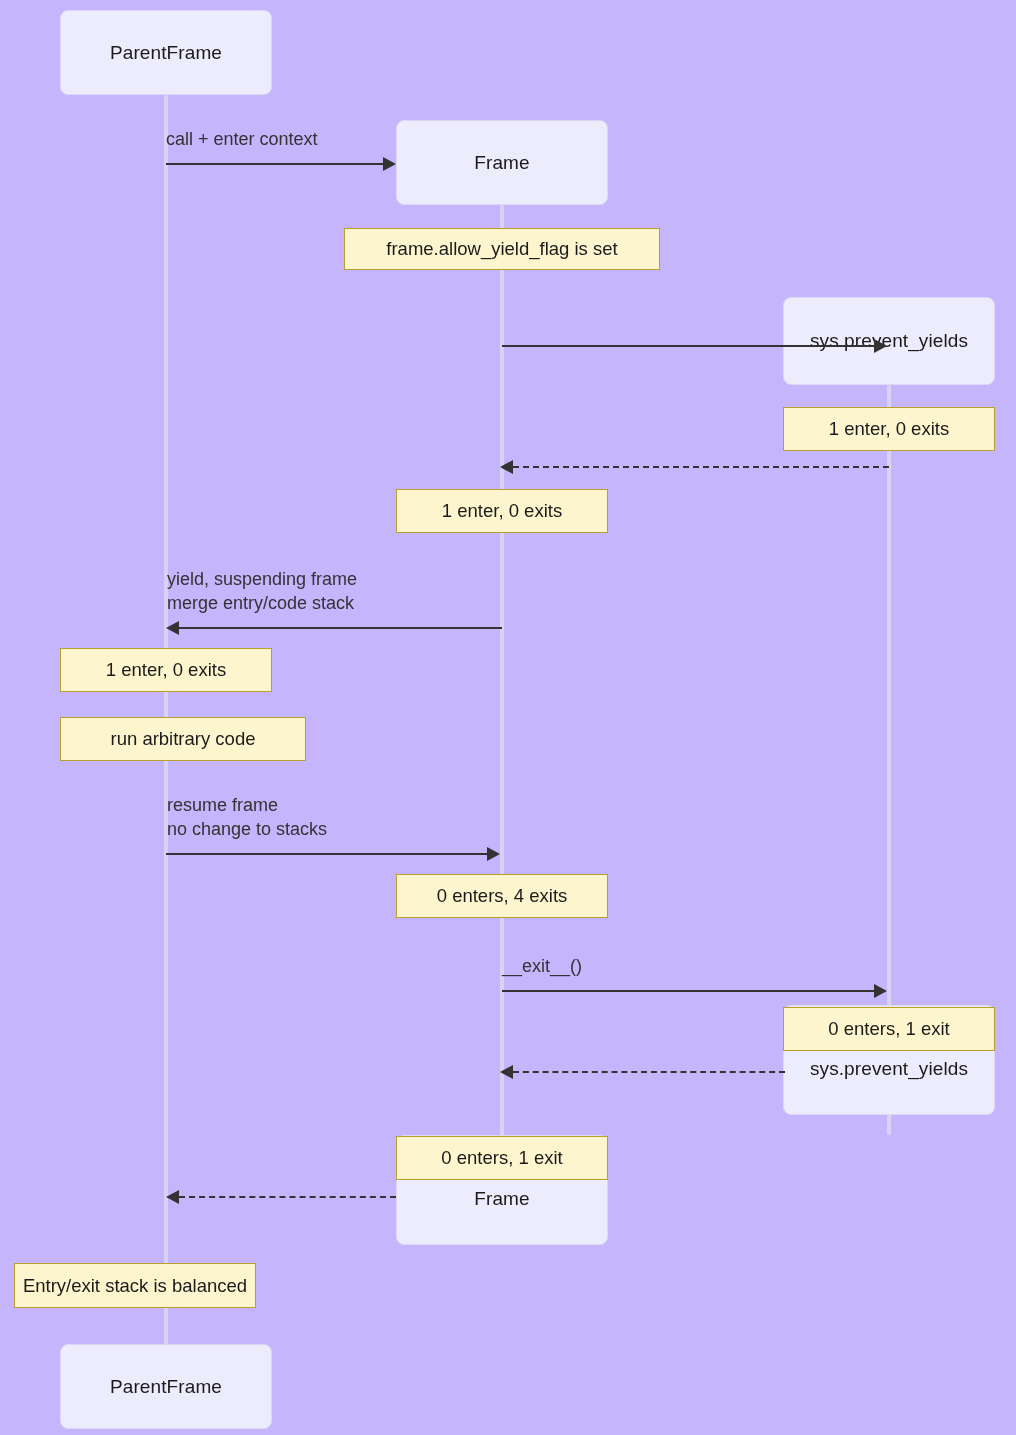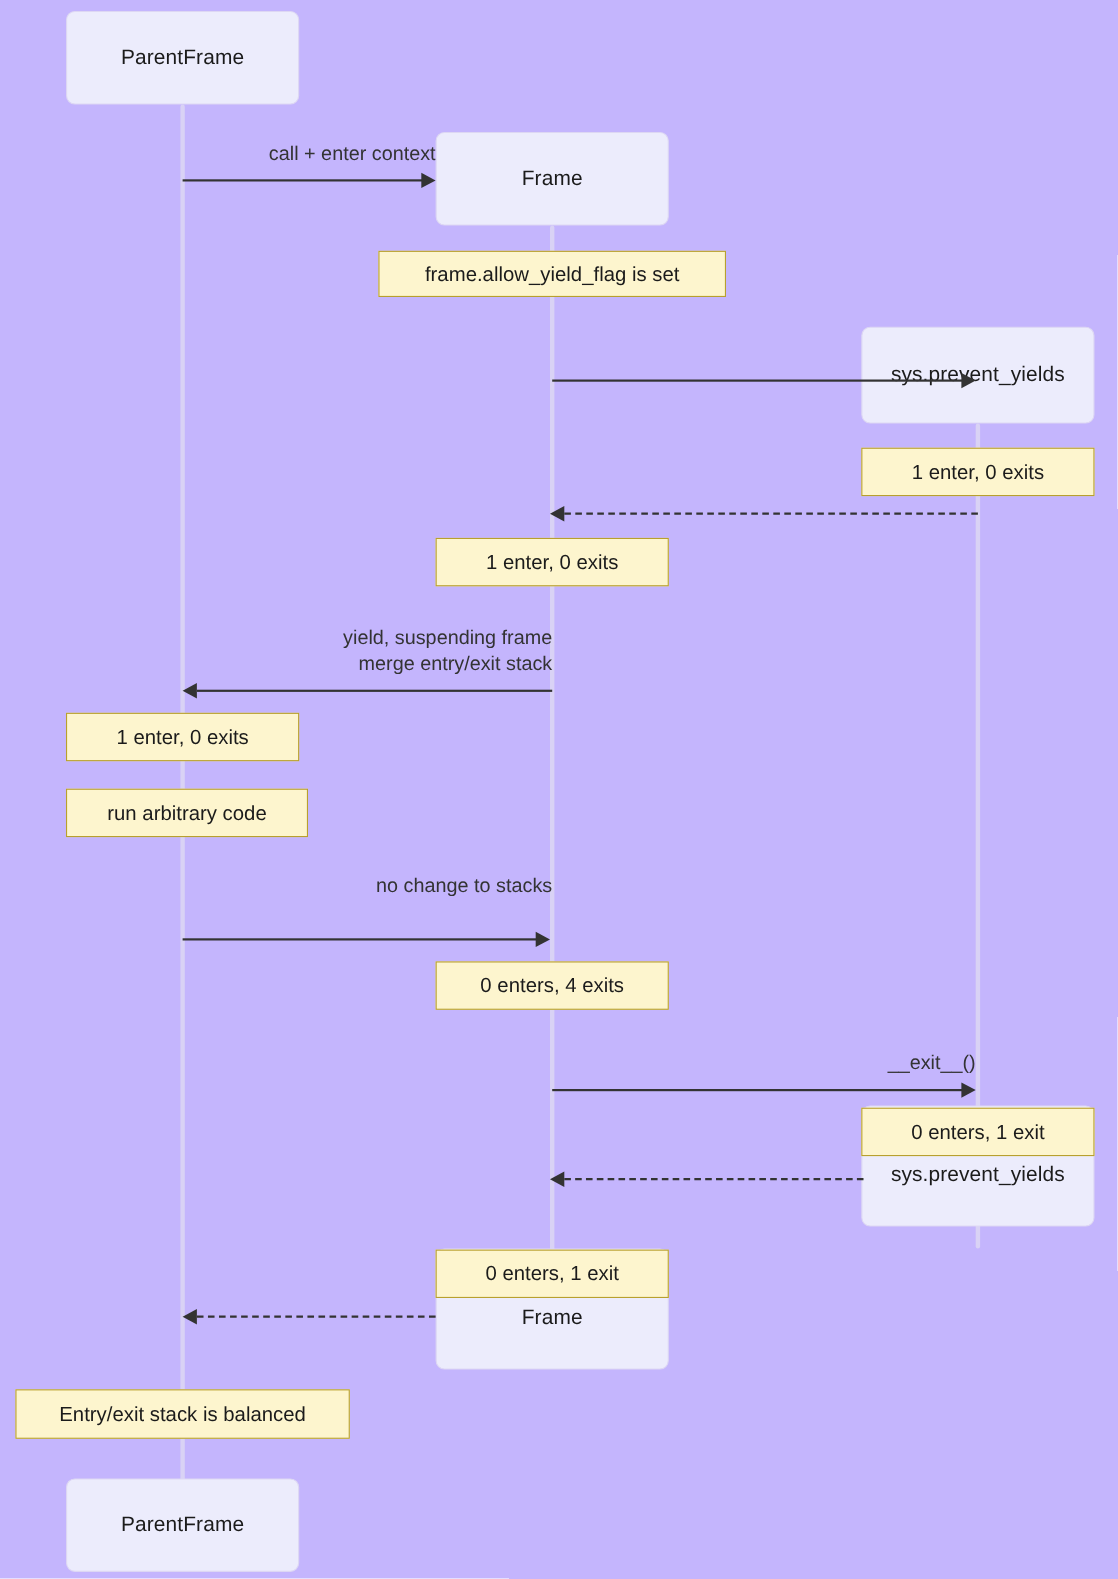--- a/index.html
+++ b/index.html
@@ -70,21 +70,21 @@
   }
   .arrowhead.left {
     border-top: 7px solid transparent;
     border-bottom: 7px solid transparent;
     border-right: 13px solid #333333;
   }
   .msg-label {
     position: absolute;
     color: #333333;
     font-size: 18px;
-    text-align: right;
+    text-align: left;
     white-space: nowrap;
     line-height: 1.32;
   }
 </style>
 </head>
 <body>
 
 <div id="diagram">
 
   <div class="lifeline" style="left:164px; top:95px; height:1255px;"></div>
@@ -120,34 +120,35 @@
 
   <div class="msg dashed" style="left:513px; top:466px; width:376px;"></div>
   <div class="arrowhead left" style="left:500px; top:460px;"></div>
 
   <div class="note" style="left:396px; top:489px; width:212px; height:44px;">
     <span>1 enter, 0 exits</span>
   </div>
 
   <div class="msg-label" style="left:167px; top:568px; width:335px;">
     <div>yield, suspending frame</div>
-    <div>merge entry/exit stack</div>
+    <div>merge entry/code stack</div>
   </div>
   <div class="msg" style="left:179px; top:627px; width:323px;"></div>
   <div class="arrowhead left" style="left:166px; top:621px;"></div>
 
   <div class="note" style="left:60px; top:648px; width:212px; height:44px;">
     <span>1 enter, 0 exits</span>
   </div>
 
-  <div class="note" style="left:60px; top:717px; width:220px; height:44px;">
+  <div class="note" style="left:60px; top:717px; width:246px; height:44px;">
     <span>run arbitrary code</span>
   </div>
 
   <div class="msg-label" style="left:167px; top:794px; width:335px;">
+    <div>resume frame</div>
     <div>no change to stacks</div>
   </div>
   <div class="msg" style="left:166px; top:853px; width:322px;"></div>
   <div class="arrowhead right" style="left:487px; top:847px;"></div>
 
   <div class="note" style="left:396px; top:874px; width:212px; height:44px;">
     <span>0 enters, 4 exits</span>
   </div>
 
   <div class="msg-label" style="left:502px; top:955px; width:385px;">__exit__()</div>
@@ -169,21 +170,21 @@
     <span>Frame</span>
   </div>
 
   <div class="note" style="left:396px; top:1136px; width:212px; height:44px;">
     <span>0 enters, 1 exit</span>
   </div>
 
   <div class="msg dashed" style="left:179px; top:1196px; width:217px;"></div>
   <div class="arrowhead left" style="left:166px; top:1190px;"></div>
 
-  <div class="note" style="left:14px; top:1263px; width:304px; height:45px;">
+  <div class="note" style="left:14px; top:1263px; width:242px; height:45px;">
     <span>Entry/exit stack is balanced</span>
   </div>
 
   <div class="actor" style="left:60px; top:1344px; width:212px; height:85px;">
     <span>ParentFrame</span>
   </div>
 
 </div>
 
 </body></html>

